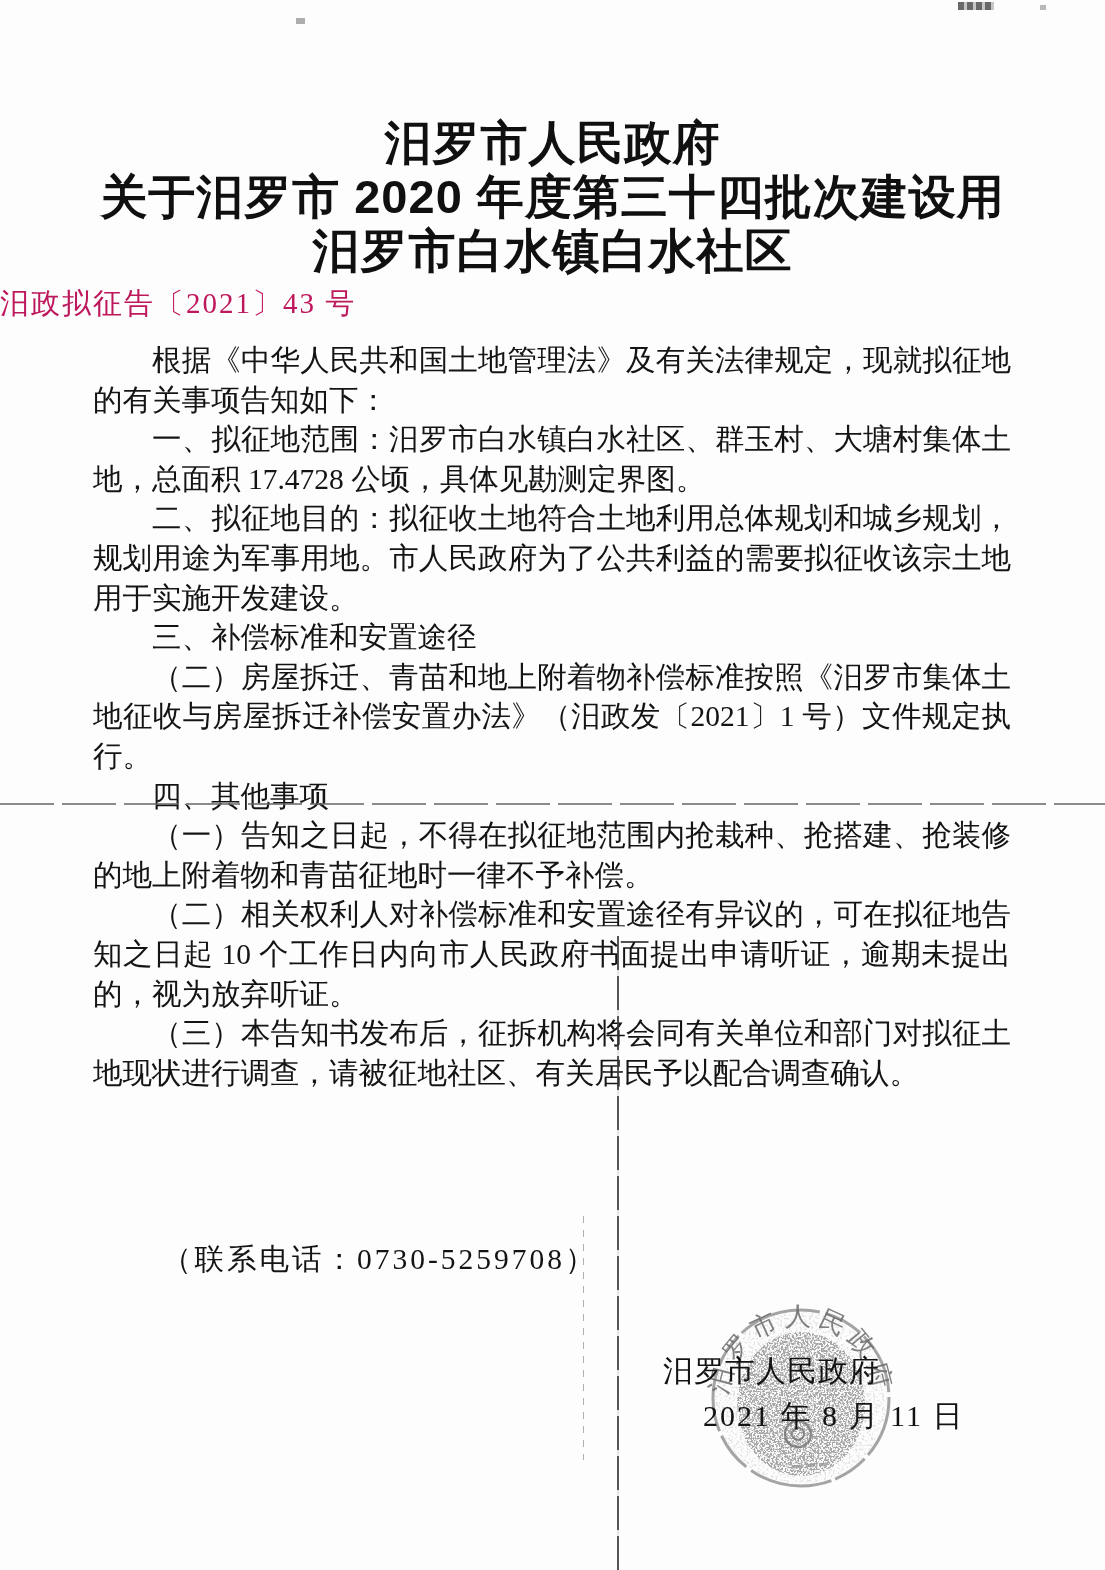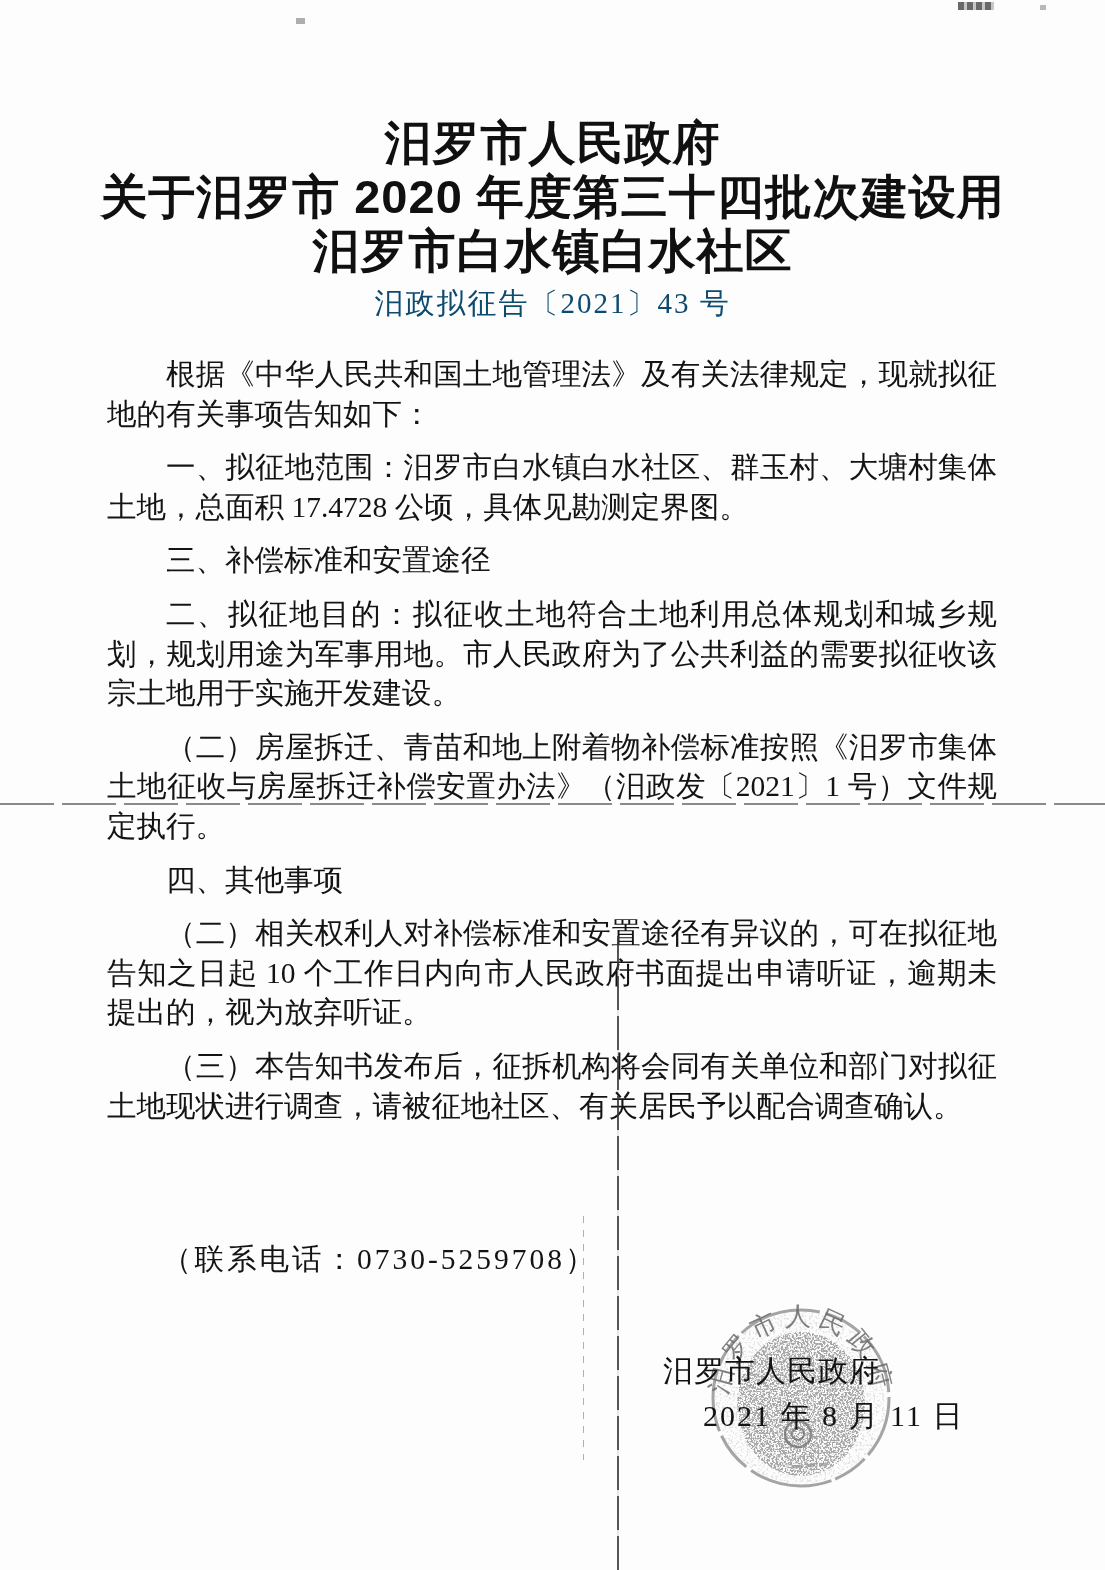--- a/index.html
+++ b/index.html
@@ -19,36 +19,36 @@
     text-align:center;
     font-family:"Liberation Sans","DejaVu Sans",sans-serif;
     font-weight:700;
     font-size:47px;
     line-height:54px;
     letter-spacing:1px;
     color:#101010;
   }
   .doc-number {
     position:absolute; top:284px; left:0; width:1105px;
-    text-align:center;
+    text-align:left;
     font-size:29px;
     letter-spacing:2px;
-    color:#0c4a6e;
+    color:#be185d;
   }
 
   
   .doc-body {
     position:absolute; top:341px; left:93px; width:918px;
     font-size:29.5px;
     line-height:39.6px;
     text-align:justify;
     text-justify:inter-character;
     color:#141414;
   }
-  .doc-body p { text-indent:2em; margin:14px; }
+  .doc-body p { text-indent:2em; margin:0; }
 
   .contact-line {
     position:absolute; top:1240px; left:103px; width:918px;
     font-size:29.5px;
     letter-spacing:3px;
     text-indent:2em;
     color:#141414;
   }
 
   
@@ -108,24 +108,25 @@
   <div class="title-block">
     <div>汨罗市人民政府</div>
     <div>关于汨罗市 2020 年度第三十四批次建设用</div>
     <div>汨罗市白水镇白水社区</div>
   </div>
   <div class="doc-number">汨政拟征告〔2021〕43 号</div>
 
   <div class="doc-body">
     <p>根据《中华人民共和国土地管理法》及有关法律规定，现就拟征地的有关事项告知如下：</p>
     <p>一、拟征地范围：汨罗市白水镇白水社区、群玉村、大塘村集体土地，总面积 17.4728 公顷，具体见勘测定界图。</p>
+    <p>二、拟征地目的：拟征收土地符合土地利用总体规划和城乡规划，规划用途为军事用地。市人民政府为了公共利益的需要拟征收该宗土地用于实施开发建设。</p>
     <p>三、补偿标准和安置途径</p>
-    <p>二、拟征地目的：拟征收土地符合土地利用总体规划和城乡规划，规划用途为军事用地。市人民政府为了公共利益的需要拟征收该宗土地用于实施开发建设。</p>
     <p>（二）房屋拆迁、青苗和地上附着物补偿标准按照《汨罗市集体土地征收与房屋拆迁补偿安置办法》（汨政发〔2021〕1 号）文件规定执行。</p>
     <p>四、其他事项</p>
+    <p>（一）告知之日起，不得在拟征地范围内抢栽种、抢搭建、抢装修的地上附着物和青苗征地时一律不予补偿。</p>
     <p>（二）相关权利人对补偿标准和安置途径有异议的，可在拟征地告知之日起 10 个工作日内向市人民政府书面提出申请听证，逾期未提出的，视为放弃听证。</p>
     <p>（三）本告知书发布后，征拆机构将会同有关单位和部门对拟征土地现状进行调查，请被征地社区、有关居民予以配合调查确认。</p>
   </div>
 
   <div class="contact-line">（联系电话：0730-5259708）</div>
 
   <svg class="seal" width="210" height="205" viewBox="0 0 210 205">
     <defs>
       <filter id="speckle" x="-20%" y="-20%" width="140%" height="140%">
         <feTurbulence type="fractalNoise" baseFrequency="0.55" numOctaves="2" seed="11" result="n"></feTurbulence>

